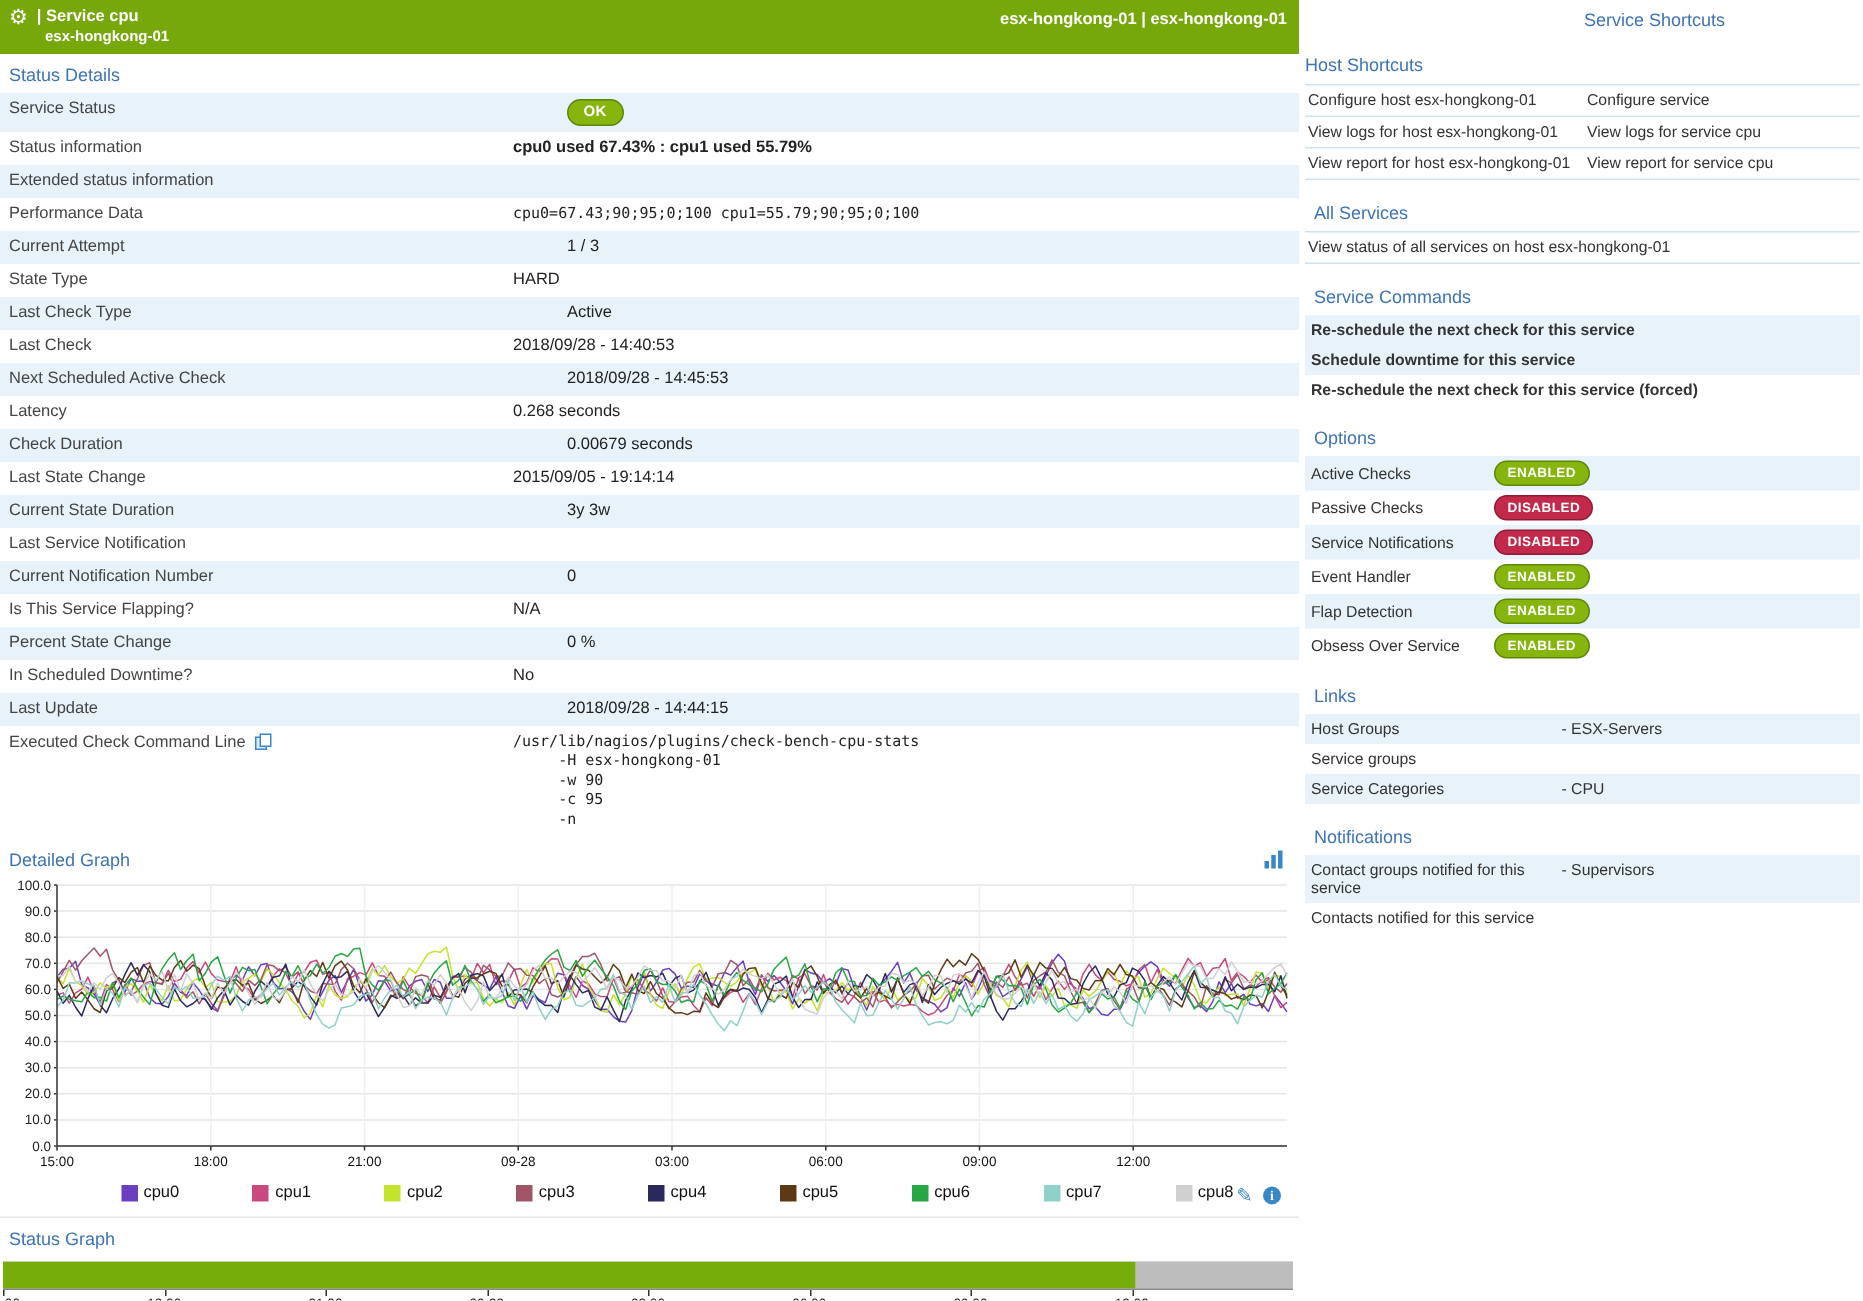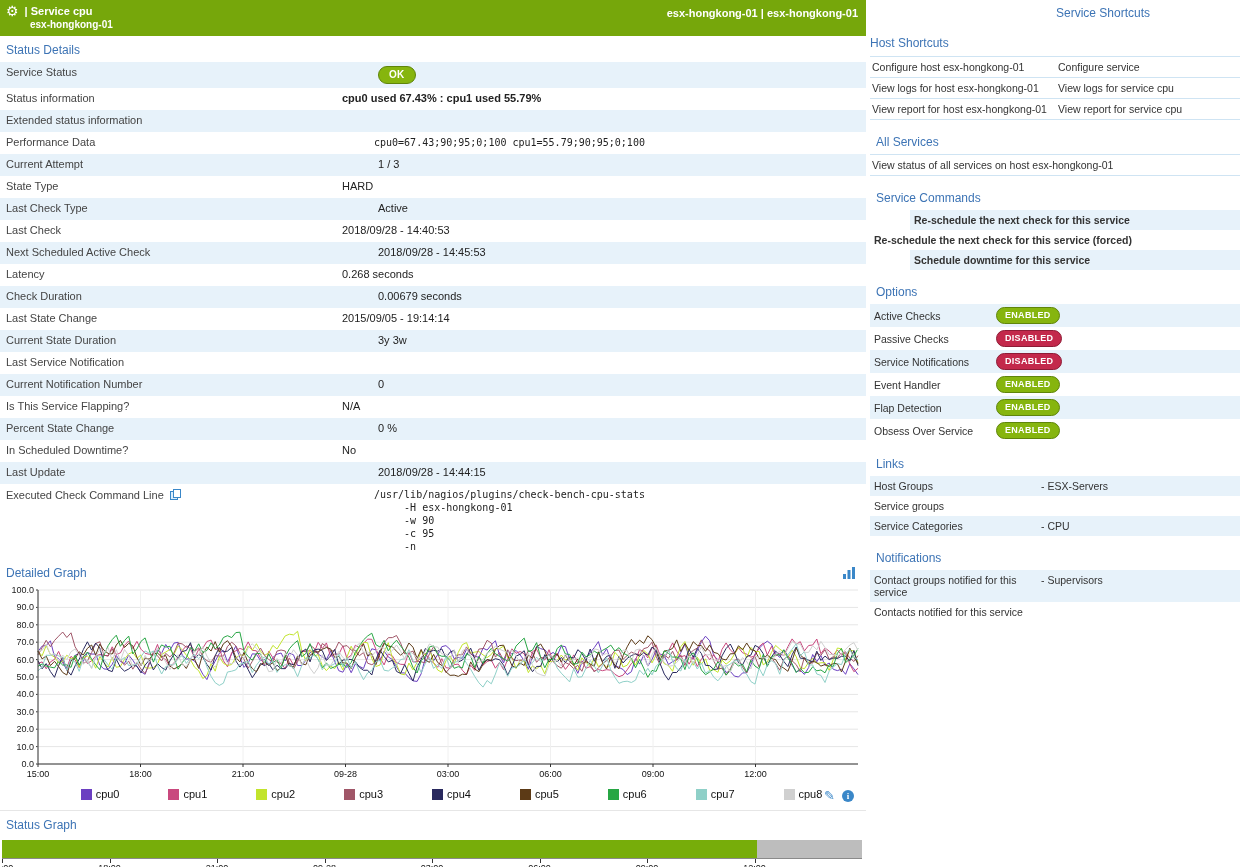--- a/index.html
+++ b/index.html
@@ -22,21 +22,21 @@
   .tb-right{position:absolute;right:8px;top:7px;font-weight:bold;font-size:11px;}
 
   .section-heading{color:var(--heading-blue);font-size:12px;padding:7px 6px 5px;}
 
   
   .srow{display:flex;min-height:22px;align-items:flex-start;}
   .srow.alt{background:var(--row-alt);gap:36px;}
   .slabel{width:336px;flex:none;padding:4px 6px;font-size:11px;color:#444;display:flex;align-items:center;gap:5px;}
   .svalue{flex:1;padding:4px 6px;font-size:11px;color:#222;}
   .svalue.bold{font-weight:bold;}
-  .svalue.mono{font-family:"DejaVu Sans Mono","Liberation Mono",monospace;font-size:10px;line-height:13px;white-space:pre;margin-left:32px;}
+  .svalue.mono{font-family:"DejaVu Sans Mono","Liberation Mono",monospace;font-size:10px;line-height:13px;white-space:pre;}
 
   .pill{display:inline-block;border-radius:10px;color:#fff;font-weight:bold;font-size:9px;line-height:1;padding:3px 8px;letter-spacing:.3px;}
   .pill.green{background:var(--badge-green);border:1px solid var(--badge-green-border);}
   .pill.red{background:var(--badge-red);border:1px solid var(--badge-red-border);}
   .pill.ok-size{font-size:10px;padding:3px 10px;}
 
   
   .graph-head{display:flex;justify-content:space-between;align-items:center;padding:9px 10px 4px 6px;}
   .graph-head .section-heading{padding:0;}
   #detailed-graph{margin-left:2px;}
@@ -61,21 +61,21 @@
   .sh-host{width:186px;margin-top:30px;}
   .sh-svc{flex:1;}
   #shortcut-rows{border-top:1px solid var(--row-border);}
   .shortcut-row{display:flex;border-bottom:1px solid var(--row-border);}
   .scell{padding:4px 2px;color:#333;cursor:pointer;}
   .scell.host{width:186px;}
   .scell.svc{flex:1;}
   #all-services-rows{border-top:1px solid var(--row-border);}
   .bordered-row{border-bottom:1px solid var(--row-border);padding:4px 2px;color:#333;cursor:pointer;}
   .cmd-row{padding:4px 4px;font-weight:bold;color:#333;cursor:pointer;}
-  .cmd-row.alt{background:var(--row-alt);margin-left:40px;}
+  .cmd-row.alt{background:var(--row-alt);}
   .opt-row{display:flex;align-items:center;padding:3px 4px;min-height:21px;}
   .opt-row.alt{background:var(--row-alt);}
   .opt-label{width:122px;color:#333;}
   .kv-row{display:flex;padding:4px 4px;min-height:19px;}
   .kv-row.alt{background:var(--row-alt);}
   .kv-label{width:167px;color:#333;}
   .kv-value{flex:1;color:#333;cursor:pointer;}
   .mt{margin-top:8px;}
 </style>
 </head>
@@ -359,22 +359,22 @@
       </div>
 
     <div class="section-heading mt">All Services</div>
     <div id="all-services-rows">
         <div class="bordered-row">View status of all services on host esx-hongkong-01</div>
       </div>
 
     <div class="section-heading mt">Service Commands</div>
     <div id="command-rows">
         <div class="cmd-row alt">Re-schedule the next check for this service</div>
+        <div class="cmd-row alt">Schedule downtime for this service</div>
         <div class="cmd-row">Re-schedule the next check for this service (forced)</div>
-        <div class="cmd-row alt">Schedule downtime for this service</div>
       </div>
 
     <div class="section-heading mt">Options</div>
     <div id="option-rows">
         <div class="opt-row alt">
           <div class="opt-label">Active Checks</div>
           <span class="pill green">ENABLED</span>
         </div>
         <div class="opt-row">
           <div class="opt-label">Passive Checks</div>

